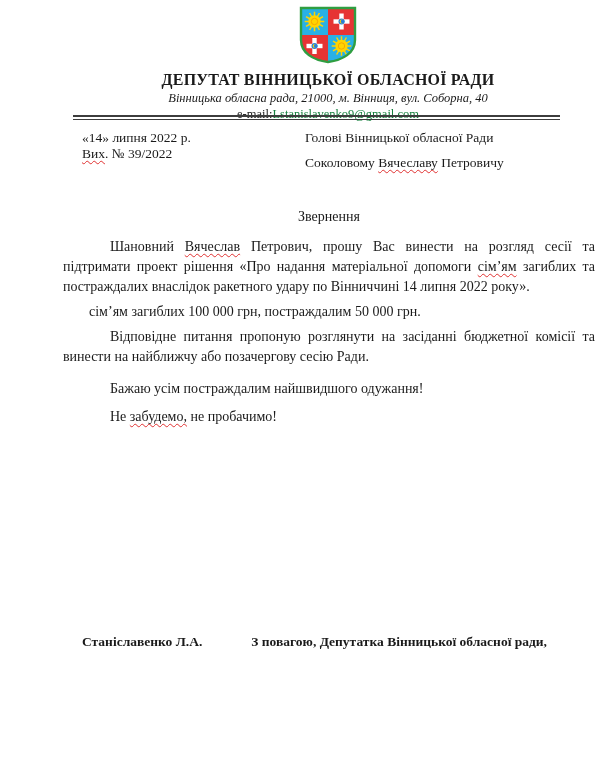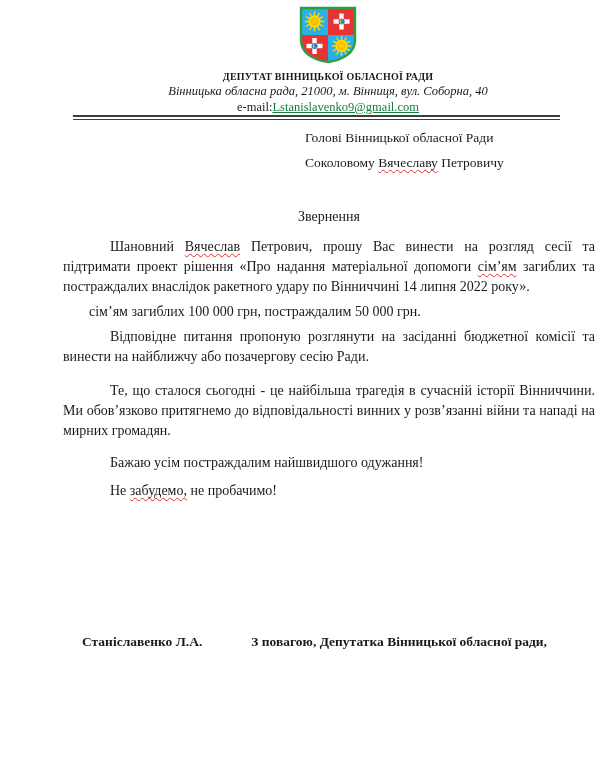--- a/index.html
+++ b/index.html
@@ -6,21 +6,21 @@
   body {
     width:602px; height:770px; background:#ffffff; position:relative;
     font-family:"Liberation Serif","DejaVu Serif",serif; color:#1a1a1a;
     overflow:hidden;
   }
   .page { position:absolute; inset:0; }
 
   
   .header { position:absolute; left:53px; top:6px; width:550px; text-align:center; }
   .emblem { display:inline-block; }
-  .org-title { font-weight:bold; font-size:10px; margin-top:3px; letter-spacing:.2px; }
+  .org-title { font-weight:bold; font-size:16px; margin-top:3px; letter-spacing:.2px; }
   .org-address { font-style:italic; font-size:12.5px; margin-top:2px; }
   .org-email { font-size:12.5px; margin-top:1px; }
   .email-link { color:#15803d; text-decoration:underline; cursor:pointer; }
 
   .rule { position:absolute; left:73px; top:115px; width:487px; height:2px;
           border-top:2px solid #3d3d3d; border-bottom:1px solid #3d3d3d; }
 
   
   .date-block { position:absolute; left:82px; top:130px; font-size:13.5px; line-height:16px; }
   .recipient-block { position:absolute; left:305px; top:130px; font-weight:normal; font-size:13.5px; line-height:16px; }
@@ -93,37 +93,40 @@
       <path d="M3 2 H57 V34 C57 47 45 54 30 56 C15 54 3 47 3 34 Z" fill="none" stroke="#2f9e41" stroke-width="2.4"></path>
     </svg>
 
     <div class="org-title">ДЕПУТАТ ВІННИЦЬКОЇ ОБЛАСНОЇ РАДИ</div>
     <div class="org-address">Вінницька обласна рада, 21000, м. Вінниця, вул. Соборна, 40</div>
     <div class="org-email"><span>e-mail:</span><a class="email-link">Lstanislavenko9@gmail.com</a></div>
   </div>
 
   <div class="rule"></div>
 
+  <div class="date-block">
+    <div>«14» липня 2022 р.</div>
+    <div><span class="sp">Вих</span><span>. № 39/2022</span></div>
+  </div>
 
   <div class="recipient-block">
     <div class="line1">Голові Вінницької обласної Ради</div>
     <div><span>Соколовому </span><span class="sp">Вячеславу</span><span> Петровичу</span></div>
   </div>
 
   <div class="body-text">
     <div class="doc-title">Звернення</div>
 
     <p class="mt10"><span>Шановний </span><span class="sp">Вячеслав</span><span> Петрович, прошу Вас винести на розгляд сесії та підтримати проект рішення «Про надання матеріальної допомоги </span><span class="sp">сім’ям</span><span> загиблих та постраждалих внаслідок ракетного удару по Вінниччині 14 липня 2022 року».</span></p>
 
 
     <p class="mt5 small-indent">сім’ям загиблих 100 000 грн, постраждалим 50 000 грн.</p>
 
     <p class="mt5">Відповідне питання пропоную розглянути на засіданні бюджетної комісії та винести на найближчу або позачергову сесію Ради.</p>
 
-    <p class="mt14">Те, що сталося сьогодні - це найбільша трагедія в сучасній історії Вінниччини. Ми обов’язково притягнемо до відповідальності винних у розв’язанні війни та нападі на мирних громадян.</p>
 
 
     <p class="mt12">Бажаю усім постраждалим найшвидшого одужання!</p>
 
     <p class="mt8"><span>Не </span><span class="sp">забудемо,</span><span> не пробачимо!</span></p>
   </div>
 
   <div class="signature">
     <span>Станіславенко Л.А.</span>
     <span>З повагою, Депутатка Вінницької обласної ради,</span>

